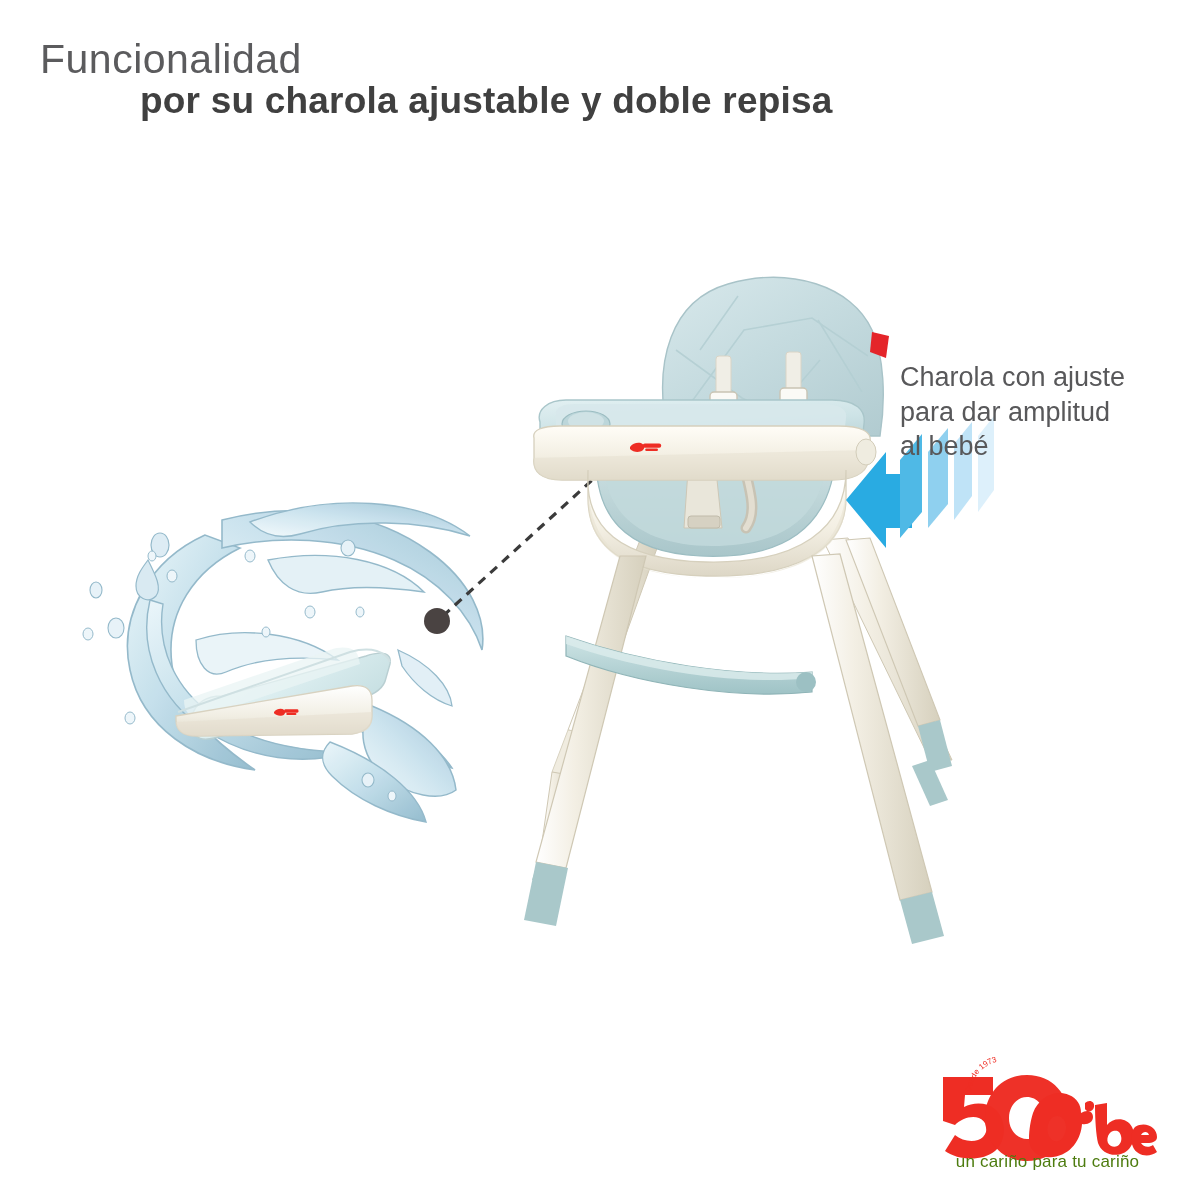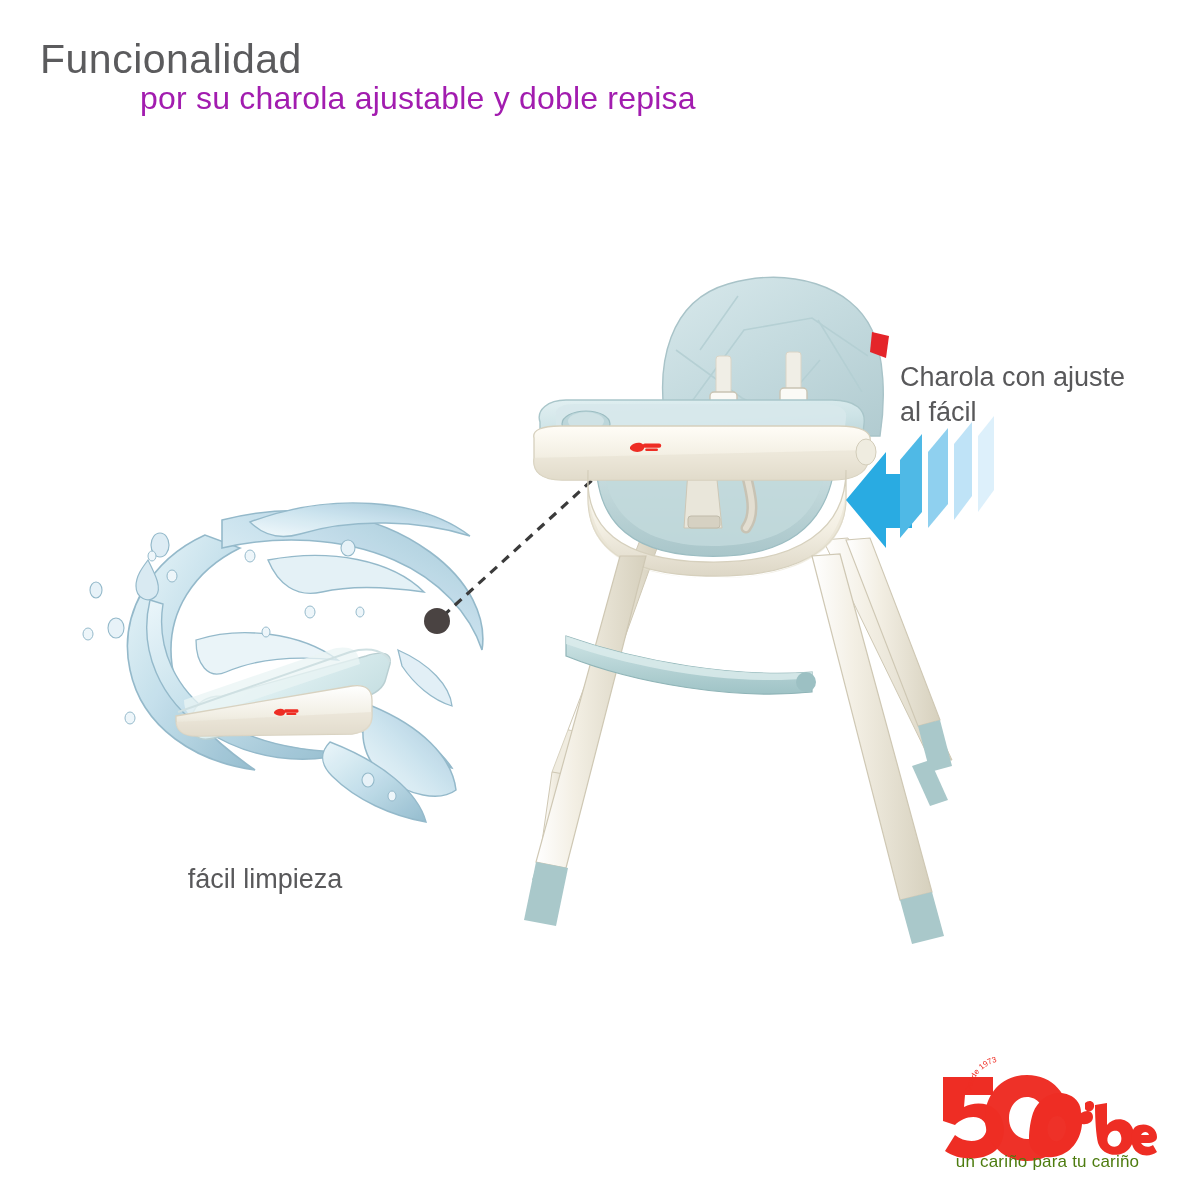--- a/index.html
+++ b/index.html
@@ -14,21 +14,21 @@
 
   
   .heading{position:absolute;left:0;top:0;width:1200px;}
   .heading-line1{
     position:absolute;left:40px;top:36px;
     font-size:41px;font-weight:400;color:#5b5b5d;
     letter-spacing:.5px;white-space:nowrap;
   }
   .heading-line2{
     position:absolute;left:140px;top:80px;
-    font-size:32px;font-weight:400;color:#a21caf;
+    font-size:37px;font-weight:700;color:#404040;
     letter-spacing:.2px;white-space:nowrap;
   }
 
   
   .callout{
     position:absolute;color:#58585a;font-size:27px;line-height:1.28;
   }
   .callout-right{left:900px;top:360px;width:270px;text-align:left;}
   .callout-left{left:120px;top:862px;width:290px;text-align:center;}
 
@@ -286,25 +286,25 @@
         <path d="M900 460 L922 434 L922 512 L900 538 Z" fill="#4fb9e6"></path>
         <path d="M928 452 L948 428 L948 504 L928 528 Z" fill="#8fd0ef"></path>
         <path d="M954 444 L972 422 L972 496 L954 520 Z" fill="#bfe3f7"></path>
         <path d="M978 436 L994 416 L994 490 L978 512 Z" fill="#ddf0fb"></path>
       </g>
     </svg>
   </div>
 
   <div class="callout callout-right">
     <div>Charola con ajuste</div>
-    <div>al fácil</div>
+    <div>para dar amplitud</div>
+    <div>al bebé</div>
   </div>
 
   <div class="callout callout-left">
-    <div>fácil limpieza</div>
   </div>
 
   <div class="logo">
     <svg viewBox="0 0 225 130" width="225" height="130">
       <defs>
         <path id="arcPath" d="M36 44 A34 34 0 0 1 104 36"></path>
       </defs>
 
       <g fill="#ee2d24">
 

